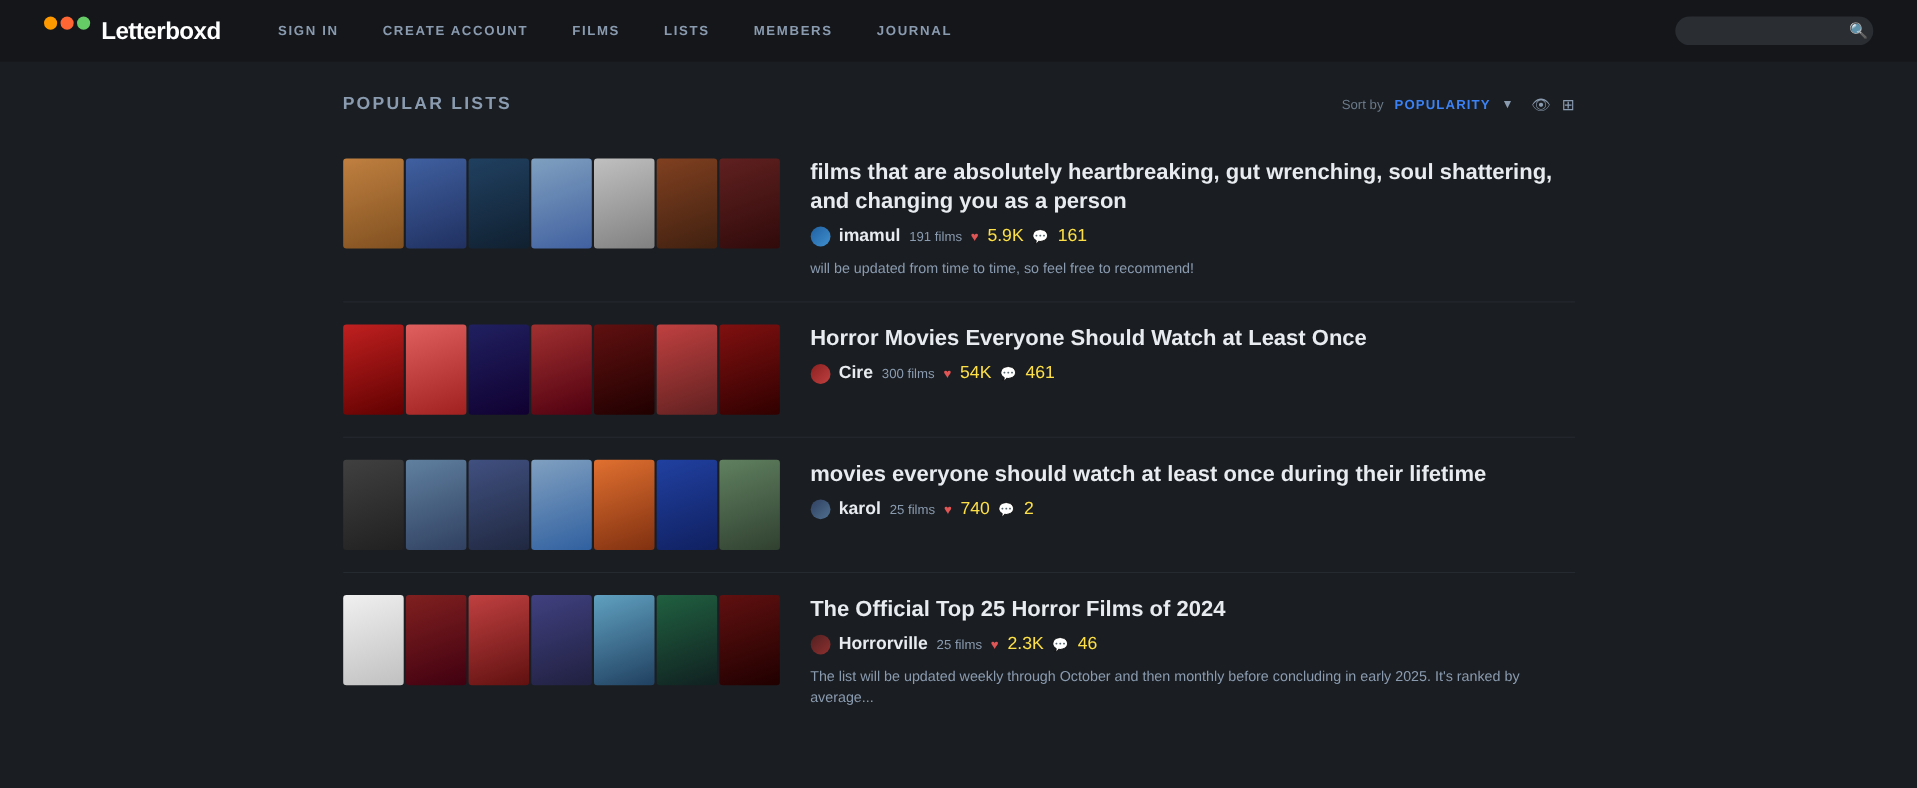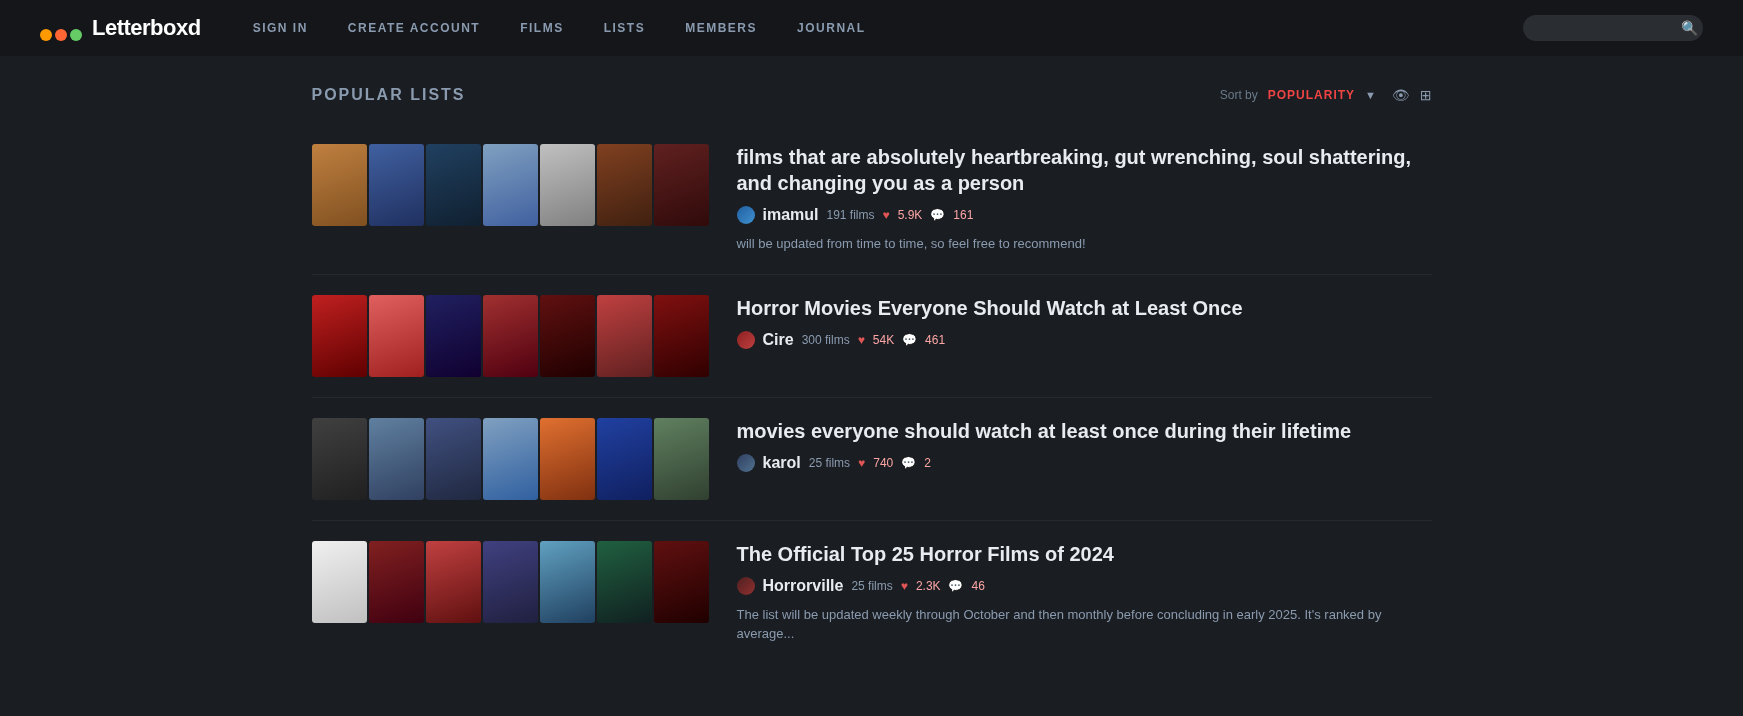--- a/index.html
+++ b/index.html
@@ -15,21 +15,21 @@
     .navbar {
       background-color: #14161a;
       display: flex;
       align-items: center;
       padding: 0 40px;
       height: 56px;
       gap: 32px;
     }
     .logo-area {
       display: flex;
-      align-items: flex-end;
+      align-items: flex-start;
       gap: 10px;
       text-decoration: none;
     }
     .logo-dots {
       display: flex;
       gap: 3px;
       align-items: center;
     }
     .dot {
       width: 12px;
@@ -104,21 +104,21 @@
     }
     .sort-controls {
       display: flex;
       align-items: center;
       gap: 10px;
       font-size: 12px;
       color: #6a7a8a;
     }
     .sort-label { color: #6a7a8a; }
     .sort-value {
-      color: #ef4444;
+      color: #3b82f6;
       font-weight: 600;
       letter-spacing: 1px;
       text-transform: uppercase;
     }
 
     
     .list-item {
       display: flex;
       gap: 20px;
       padding: 20px 0;
@@ -187,22 +187,22 @@
     }
     .meta-films {
       color: #8a9bb0;
       font-size: 12px;
     }
     .meta-icon {
       color: #e05555;
       font-size: 12px;
     }
     .meta-count {
-      color: #fca5a5;
-      font-size: 12px;
+      color: #fde047;
+      font-size: 16px;
     }
     .meta-comment-icon {
       color: #8a9bb0;
       font-size: 12px;
     }
 
     .list-description {
       color: #8a9bb0;
       font-size: 13px;
       line-height: 1.5;

